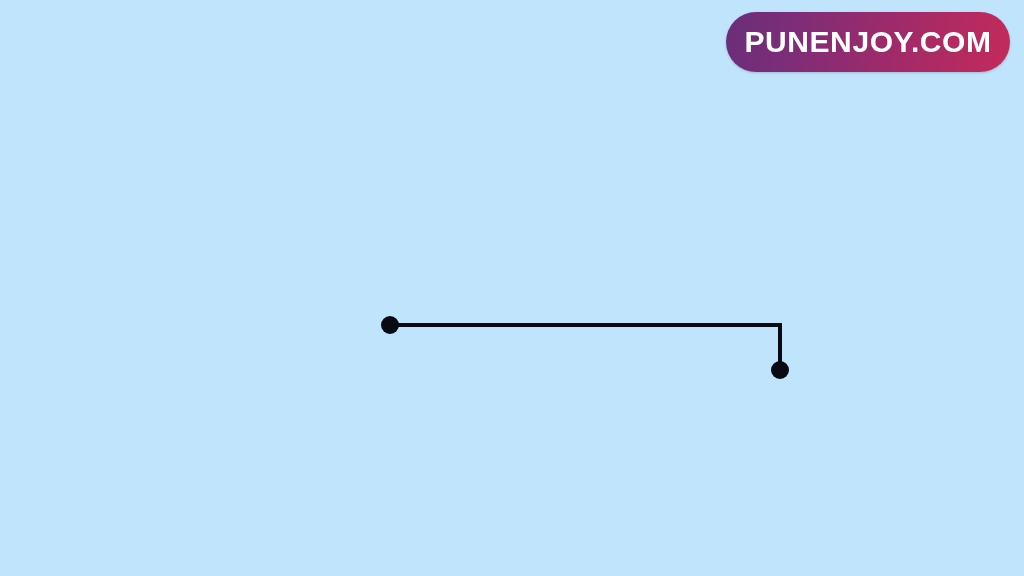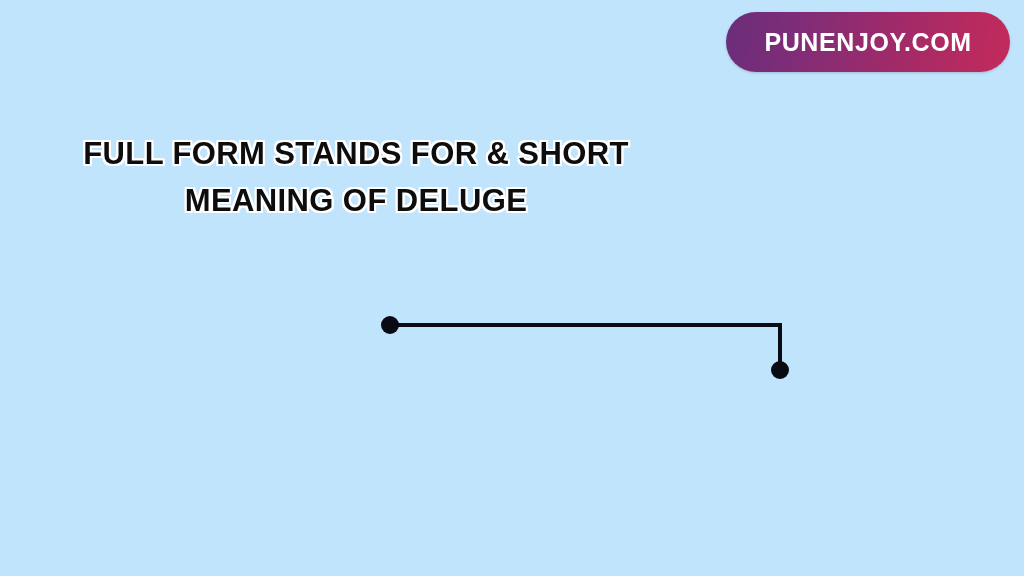--- a/index.html
+++ b/index.html
@@ -31,21 +31,21 @@
     border-radius: 30px;
     background: linear-gradient(100deg, #6b2d7a 0%, #7c2d78 22%, #a32a68 62%, #c42a5b 100%);
     display: flex;
     align-items: center;
     justify-content: center;
     box-shadow: 0 1px 3px rgba(0,0,0,0.18);
   }
   #brand-badge .brand-text {
     color: #ffffff;
     font-family: "Liberation Sans", sans-serif;
-    font-size: 25px;
+    font-size: 30px;
     font-weight: bold;
     letter-spacing: 0.6px;
     line-height: 1;
     white-space: nowrap;
   }
 
   
   #headline {
     position: absolute;
     left: 52px;
@@ -103,24 +103,20 @@
 </style>
 </head>
 <body>
 
 <div id="slide">
 
   <div id="brand-badge">
     <span class="brand-text">PUNENJOY.COM</span>
   </div>
 
-  <div id="headline">
-    <span class="headline-line">FULL FORM STANDS FOR &amp; SHORT</span>
-    <span class="headline-line">MEANING OF DELUGE</span>
-  </div>
 
   <svg id="connector" viewBox="0 0 430 95" width="430" height="95" xmlns="http://www.w3.org/2000/svg">
     <polyline points="20,25 410,25 410,70" fill="none" stroke="#0a0a14" stroke-width="4" stroke-linecap="square" stroke-linejoin="miter"></polyline>
     <circle cx="20" cy="25" r="9" fill="#0a0a14"></circle>
     <circle cx="410" cy="70" r="9" fill="#0a0a14"></circle>
   </svg>
 
 
 </div>
 

